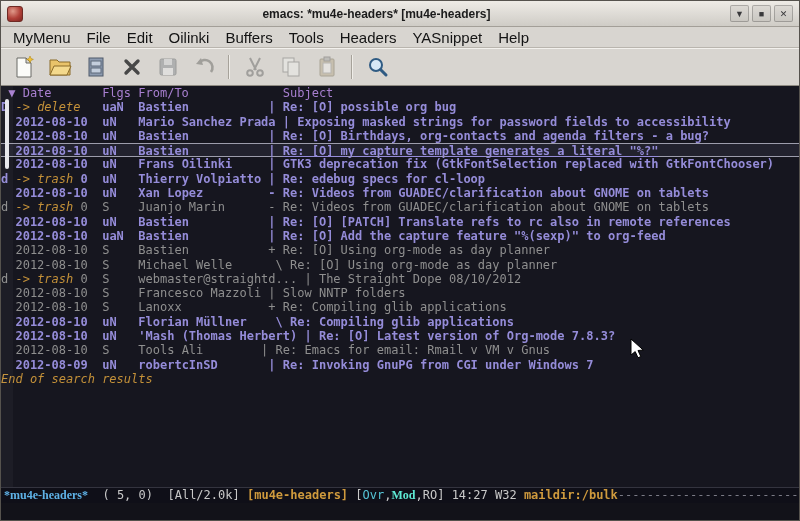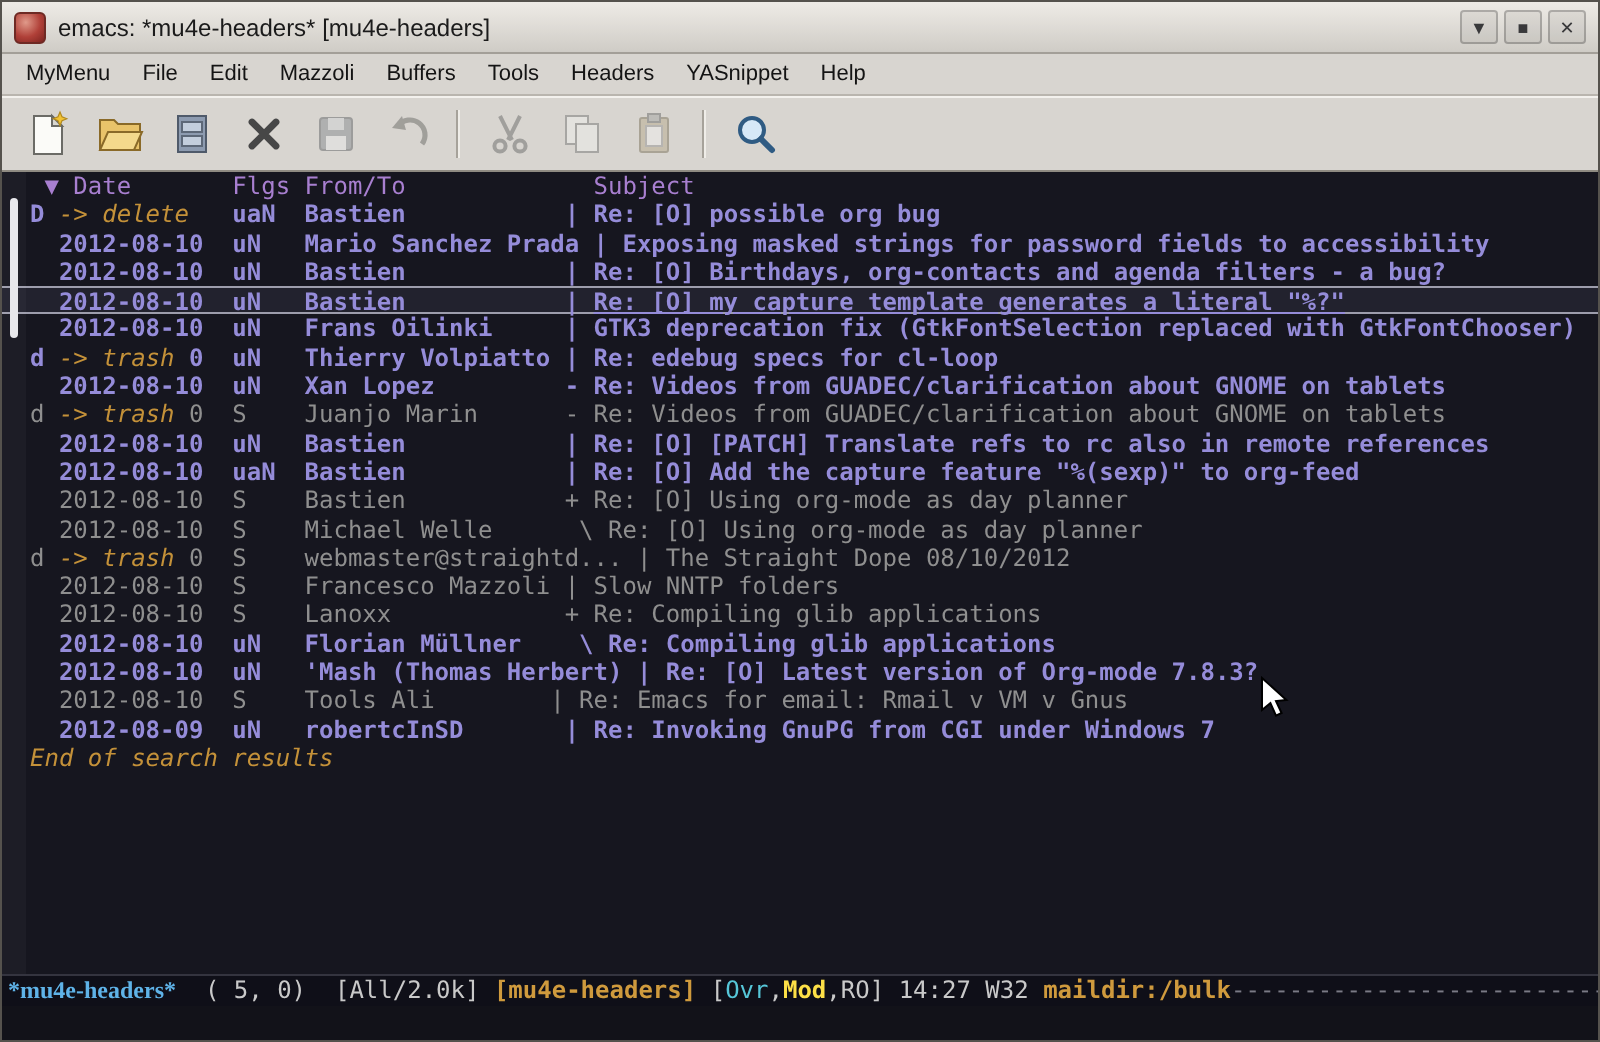--- a/index.html
+++ b/index.html
@@ -17,33 +17,33 @@
     height:26px; flex:0 0 26px;
     background:linear-gradient(#eeebe6,#cfccc6);
     border-bottom:1px solid #a39f98;
     display:flex; align-items:center; padding:0 6px; gap:6px;
   }
   .app-icon {
     width:16px; height:16px; border-radius:3px;
     background:radial-gradient(circle at 35% 30%, #e09a8a, #b04038 55%, #7c2420);
     border:1px solid #6e2a24;
   }
-  .title { flex:1; font-size:12px; font-weight:normal; color:#1b1b1b; }
+  .title { flex:1; text-align:center; font-size:12px; font-weight:bold; color:#1b1b1b; }
   .controls { display:flex; gap:3px; }
   .ctrl {
     width:19px; height:17px; display:flex; align-items:center; justify-content:center;
     font-size:9px; color:#39393b; background:rgba(0,0,0,0.05);
     border:1px solid rgba(0,0,0,0.22); border-radius:2px; cursor:default;
   }
   
   .menubar {
     height:21px; flex:0 0 21px; background:#d8d5d0;
     border-bottom:1px solid #b9b5ae;
     display:flex; align-items:center; padding:0 4px;
-    font-size:11px; color:#141414;
+    font-size:15px; color:#141414;
   }
   .menu-item { padding:2px 8px; white-space:nowrap; }
   
   .toolbar {
     height:38px; flex:0 0 38px; background:#d8d5d0;
     border-bottom:1px solid #8f8b82; box-shadow:inset 0 1px 0 #f3f1ed;
     display:flex; align-items:center; padding:0 6px; gap:3px;
   }
   .tbtn {
     width:33px; height:31px; background:transparent; border:1px solid transparent;
@@ -52,42 +52,42 @@
   .tbtn.disabled { opacity:.42; filter:grayscale(60%); }
   .tsep { width:2px; height:24px; margin:0 5px;
     border-left:1px solid #a6a29a; border-right:1px solid #efede8; }
   
   .textarea {
     flex:1 1 auto; position:relative; background:#16161f; overflow:hidden;
     font-family:"DejaVu Sans Mono", monospace; font-size:12px; line-height:14.3px;
   }
   .sbar { position:absolute; left:0; top:0; width:12px; height:100%; background:rgba(255,255,255,0.03); }
   .sthumb { position:absolute; left:4px; top:13px; width:4px; height:70px; background:#e8e8ec; border-radius:2px; }
-  .line, .row { white-space:pre; height:14.3px; padding-left:14px; }
+  .line, .row { white-space:pre; height:14.3px; }
   .headerline { color:#a87fd0; }
   .seg-u { color:#958cd9; font-weight:bold; }
   .seg-r { color:#8f8f8f; }
   .seg-m { color:#c49139; font-style:italic; }
   .seg-ul { text-decoration:underline;text-align:center; }
   .row.current {
     background:#22222e;
     border-top:1px solid #9d9dac; border-bottom:1px solid #9d9dac;
   }
   .endline { margin-top:0; }
   
   .modeline {
     height:16px; flex:0 0 16px; background:#0f0f18; border-top:1px solid #34343f;
     font-family:"DejaVu Sans Mono", monospace; font-size:12px; line-height:15px;
     white-space:pre; padding-left:3px; overflow:hidden;
   }
   .ml-name { color:#5fb3e8; font-weight:bold;font-family:Liberation Serif, serif; }
   .ml-plain { color:#c9c9c9; }
   .ml-buf { color:#cf9a3d; font-weight:bold; }
   .ml-cyan { color:#56c6d8; }
-  .ml-red { color:#fde047; font-weight:bold; }
+  .ml-red { color:#5eead4; font-weight:bold;font-family:Liberation Serif, serif; }
   .ml-dash { color:#7a7a85; }
   .echo { height:17px; flex:0 0 17px; background:#121219; }
   
   .pointer { position:absolute; left:630px; top:338px; z-index:50; }
 </style>
 </head>
 <body>
 
 <div class="window">
 
@@ -98,21 +98,21 @@
         <div class="ctrl">▼</div>
         <div class="ctrl">■</div>
         <div class="ctrl">✕</div>
       </div>
   </div>
 
   <div class="menubar">
       <span class="menu-item">MyMenu</span>
       <span class="menu-item">File</span>
       <span class="menu-item">Edit</span>
-      <span class="menu-item">Mazzoli</span>
+      <span class="menu-item">Oilinki</span>
       <span class="menu-item">Buffers</span>
       <span class="menu-item">Tools</span>
       <span class="menu-item">Headers</span>
       <span class="menu-item">YASnippet</span>
       <span class="menu-item">Help</span>
     </div>
 
   <div class="toolbar">
     <button class="tbtn">
       <svg viewBox="0 0 24 24" width="24" height="24">

